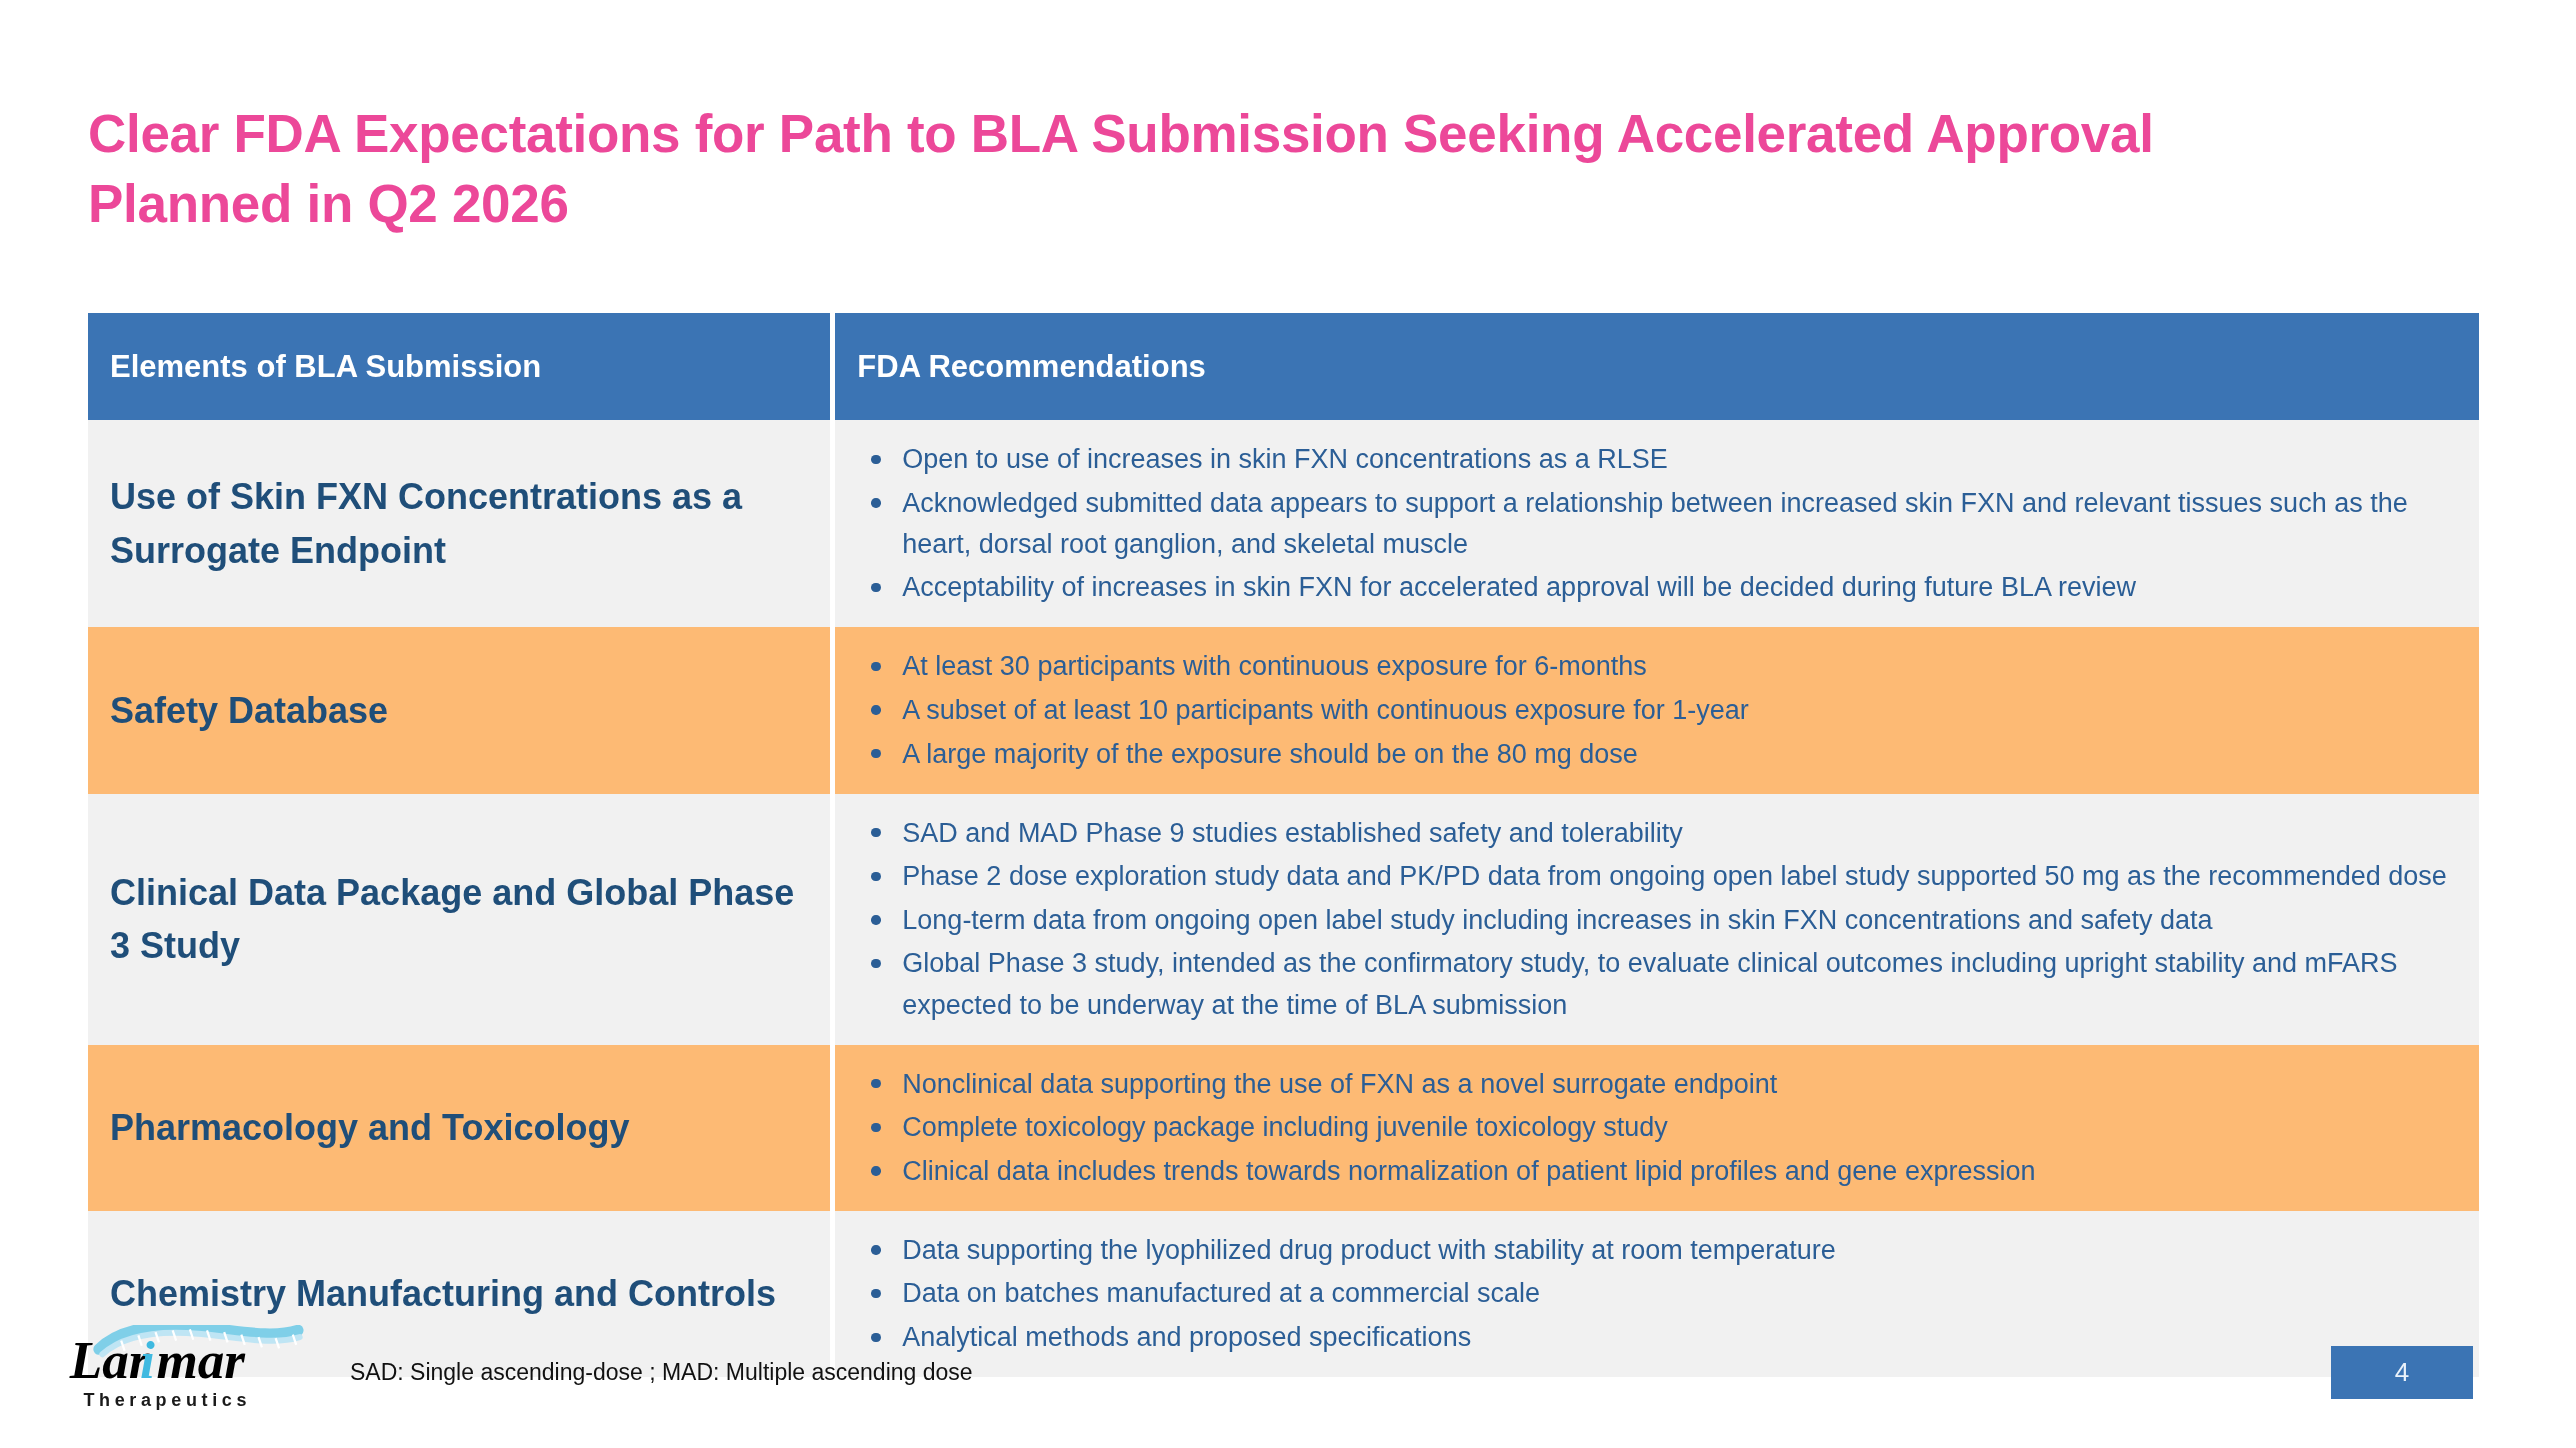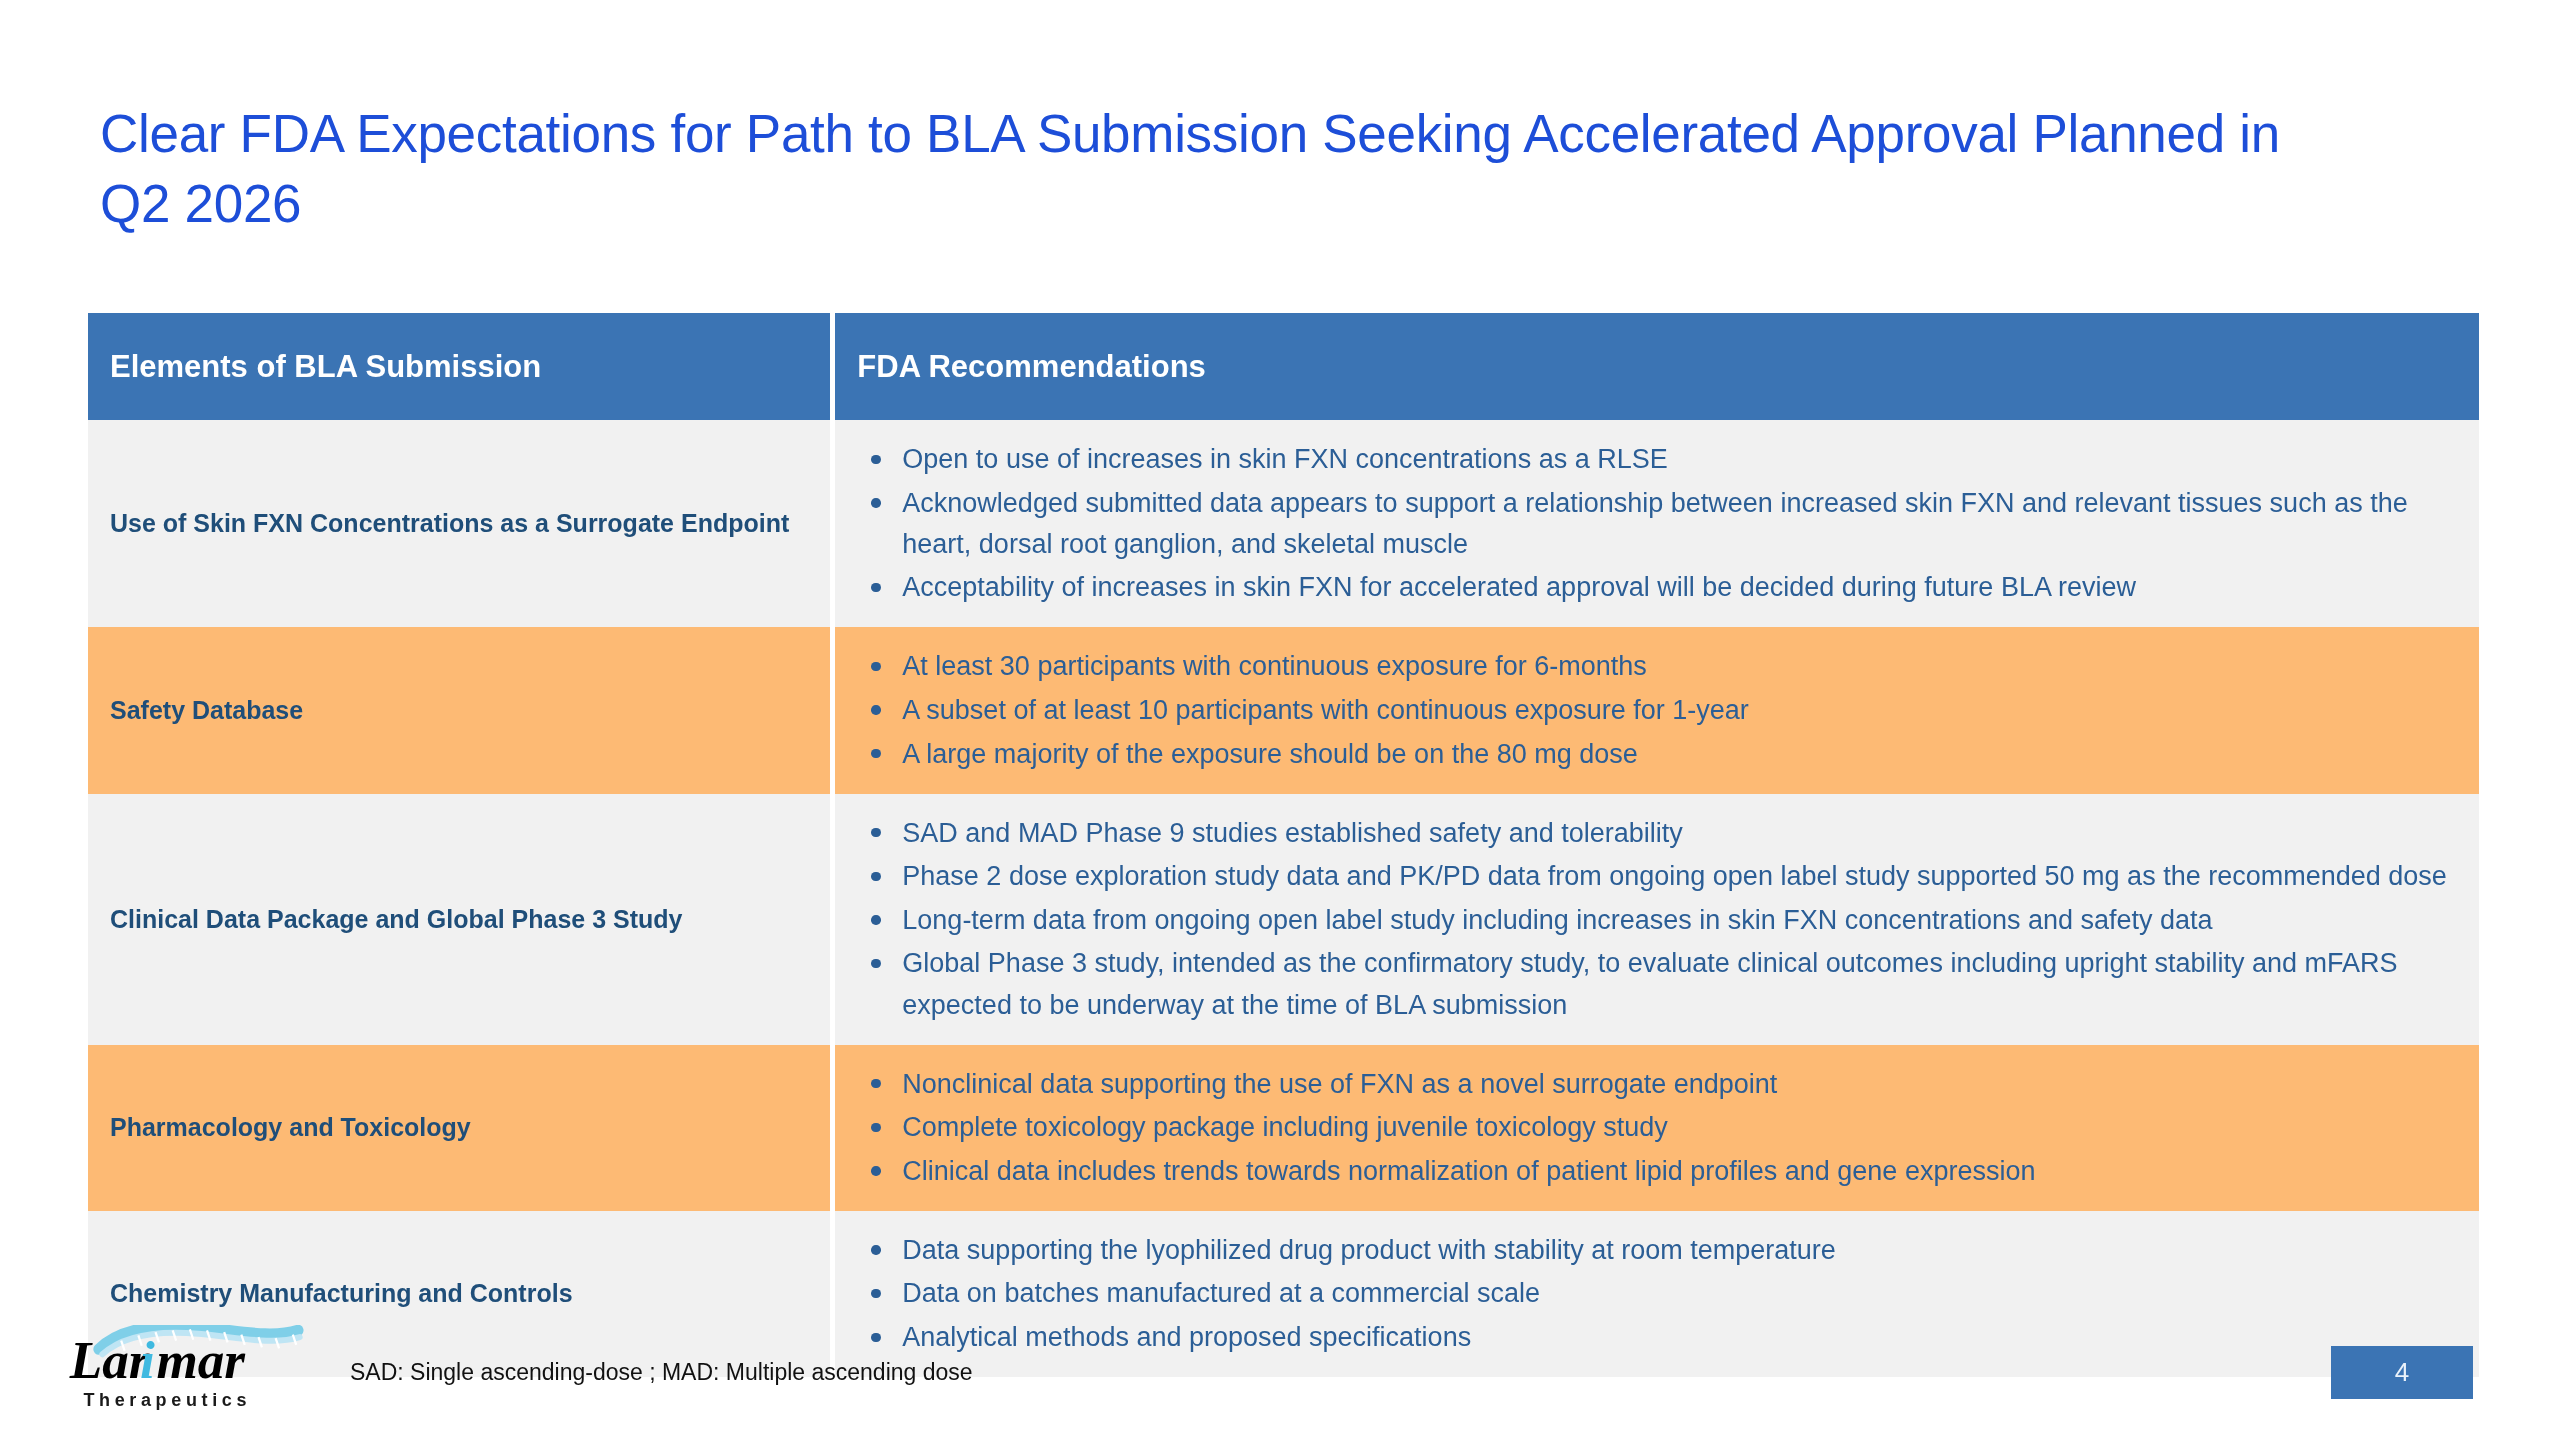--- a/index.html
+++ b/index.html
@@ -11,26 +11,26 @@
     width: 2576px;
     height: 1449px;
     position: relative;
     font-family: "Liberation Sans", sans-serif;
     overflow: hidden;
   }
 
   
   #slide-title {
     position: absolute;
-    left: 100px;
+    left: 88px;
     top: 99px;
     width: 2233px;
-    color: #1d4ed8;
+    color: #ec4899;
     font-size: 53px;
-    font-weight: normal;
+    font-weight: bold;
     line-height: 1.32;
     letter-spacing: -0.3px;
   }
 
   
   #bla-table {
     position: absolute;
     left: 88px;
     top: 313px;
     width: 2391px;
@@ -58,21 +58,21 @@
   #bla-table tbody tr.stripe > td { background: #F1F1F1; }
   #bla-table tbody tr.plain  > td { background: #fdba74; }
 
   #bla-table tbody td {
     vertical-align: middle;
     padding: 19px 0 19px 8px;
     box-sizing: border-box;
   }
   #bla-table tbody td.elem {
     color: #1F4E79;
-    font-size: 25px;
+    font-size: 36px;
     font-weight: bold;
     line-height: 1.48;
     padding-left: 22px;
     padding-right: 15.5px;
     border-right: 5.2px solid #ffffff;
   }
   #bla-table tbody td.recs {
     padding-left: 29px;
     padding-right: 26px;
   }

